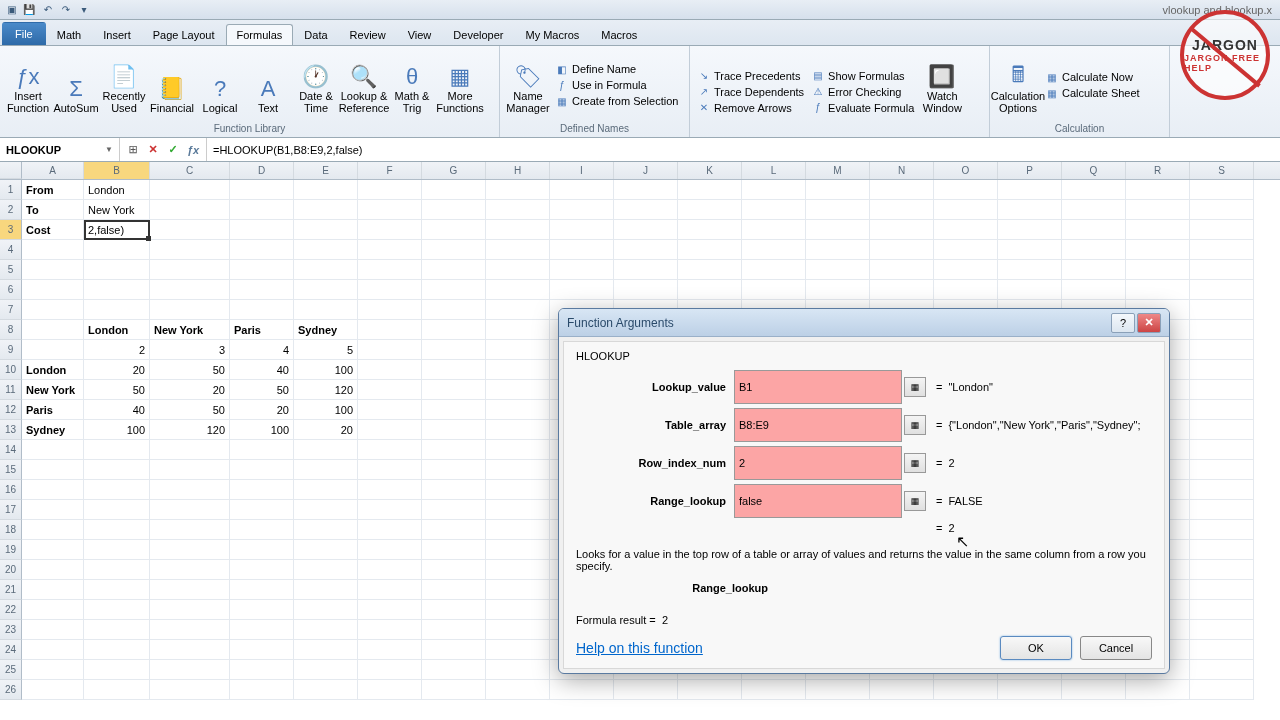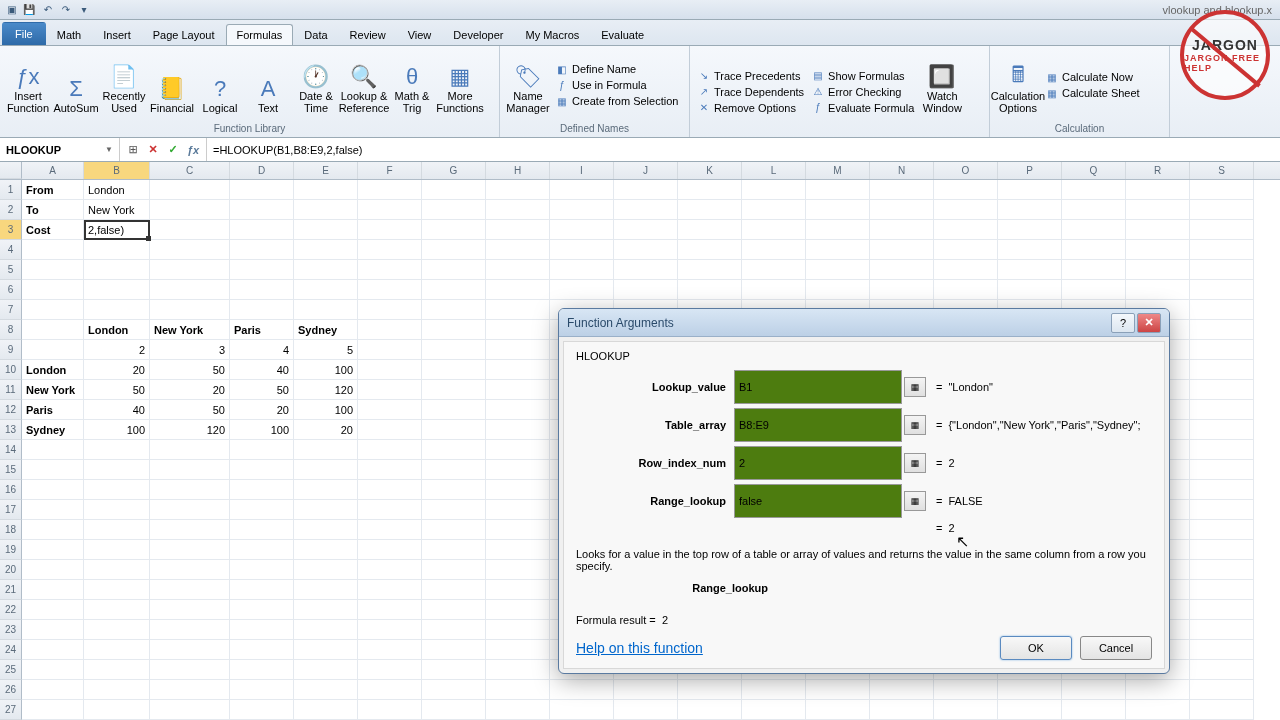--- a/index.html
+++ b/index.html
@@ -57,21 +57,21 @@
 .dialog { position: absolute; top: 308px; left: 558px; width: 612px; background: #f0f0f0; border: 1px solid #5a7aa0; border-radius: 6px; box-shadow: 0 6px 24px rgba(0,0,0,0.35); }
 .dlg-title { height: 28px; background: linear-gradient(#d8e6f4, #bcd0e6); border-radius: 5px 5px 0 0; display: flex; align-items: center; padding: 0 8px; border-bottom: 1px solid #9ab0c8; }
 .dlg-title span { font-size: 12px; color: #2a4a6a; }
 .dlg-title .dlg-icons { margin-left: auto; display: flex; gap: 2px; }
 .dlg-ico { width: 24px; height: 20px; display: flex; align-items: center; justify-content: center; border: 1px solid #8aa0b8; border-radius: 2px; background: linear-gradient(#f4f8fc,#dce6f0); cursor: pointer; font-size: 11px; }
 .dlg-ico.close { background: linear-gradient(#e88,#c44); color: #fff; font-weight: bold; }
 .dlg-body { padding: 8px 12px; border: 1px solid #d8d8d8; margin: 4px; background: #f8f8f8; }
 .fn-name { font-size: 11px; margin-bottom: 8px; }
 .arg-row { display: flex; align-items: center; margin-bottom: 4px; }
 .arg-label { width: 158px; text-align: right; padding-right: 8px; font-weight: bold; font-size: 11px; }
-.arg-input { width: 168px; height: 20px; border: 1px solid #999; background: #4d7c0f; padding: 16px 4px; font-size: 11px; }
+.arg-input { width: 168px; height: 20px; border: 1px solid #999; background: #fca5a5; padding: 16px 4px; font-size: 11px; }
 .ref-btn { width: 22px; height: 20px; border: 1px solid #999; background: linear-gradient(#f4f4f4,#e0e0e0); margin-left: 2px; display: flex; align-items: center; justify-content: center; cursor: pointer; font-size: 9px; }
 .arg-result { margin-left: 10px; font-size: 11px; }
 .arg-result .eq { margin-right: 6px; }
 .desc { font-size: 11px; margin: 14px 0 10px; }
 .arg-help { display: flex; font-size: 11px; margin-bottom: 20px; }
 .arg-help .lbl { width: 200px; text-align: right; padding-right: 8px; font-weight: bold; }
 .arg-help .txt { flex: 1; }
 .formula-result { font-size: 11px; margin-bottom: 10px; }
 .dlg-footer { display: flex; align-items: center; }
 .help-link { color: #0066cc; text-decoration: underline; cursor: pointer; font-size: 14px; }
@@ -108,21 +108,21 @@
   <div class="tab file">File</div>
   <div class="tab">Math</div>
   <div class="tab">Insert</div>
   <div class="tab">Page Layout</div>
   <div class="tab active">Formulas</div>
   <div class="tab">Data</div>
   <div class="tab">Review</div>
   <div class="tab">View</div>
   <div class="tab">Developer</div>
   <div class="tab">My Macros</div>
-  <div class="tab">Evaluate</div>
+  <div class="tab">Macros</div>
 </div>
 
 <div class="ribbon">
   <div class="group" style="width:500px">
     <div class="group-tools">
       <div class="big-btn">
           <span class="icon">ƒx</span>
           <span>Insert Function</span>
         </div>
       <div class="big-btn">
@@ -193,21 +193,21 @@
         <div class="sm-btn">
             <span class="dot">↘</span>
             <span>Trace Precedents</span>
           </div>
         <div class="sm-btn">
             <span class="dot">↗</span>
             <span>Trace Dependents</span>
           </div>
         <div class="sm-btn">
             <span class="dot">✕</span>
-            <span>Remove Options</span>
+            <span>Remove Arrows</span>
           </div>
       </div>
       <div class="vcol">
         <div class="sm-btn">
             <span class="dot">▤</span>
             <span>Show Formulas</span>
           </div>
         <div class="sm-btn">
             <span class="dot">⚠</span>
             <span>Error Checking</span>
@@ -847,42 +847,20 @@
         <div class="cell" style="width:64px"></div>
         <div class="cell" style="width:64px"></div>
         <div class="cell" style="width:64px"></div>
         <div class="cell" style="width:64px"></div>
         <div class="cell" style="width:64px"></div>
         <div class="cell" style="width:64px"></div>
         <div class="cell" style="width:64px"></div>
         <div class="cell" style="width:64px"></div>
         <div class="cell" style="width:64px"></div>
       </div>
-      <div class="row">
-        <div class="row-header">27</div>
-        <div class="cell" style="width:62px"></div>
-        <div class="cell" style="width:66px"></div>
-        <div class="cell" style="width:80px"></div>
-        <div class="cell" style="width:64px"></div>
-        <div class="cell" style="width:64px"></div>
-        <div class="cell" style="width:64px"></div>
-        <div class="cell" style="width:64px"></div>
-        <div class="cell" style="width:64px"></div>
-        <div class="cell" style="width:64px"></div>
-        <div class="cell" style="width:64px"></div>
-        <div class="cell" style="width:64px"></div>
-        <div class="cell" style="width:64px"></div>
-        <div class="cell" style="width:64px"></div>
-        <div class="cell" style="width:64px"></div>
-        <div class="cell" style="width:64px"></div>
-        <div class="cell" style="width:64px"></div>
-        <div class="cell" style="width:64px"></div>
-        <div class="cell" style="width:64px"></div>
-        <div class="cell" style="width:64px"></div>
-      </div>
     </div>
 </div>
 
 <div class="dialog">
   <div class="dlg-title">
     <span>Function Arguments</span>
     <div class="dlg-icons">
       <div class="dlg-ico">?</div>
       <div class="dlg-ico close">✕</div>
     </div>

